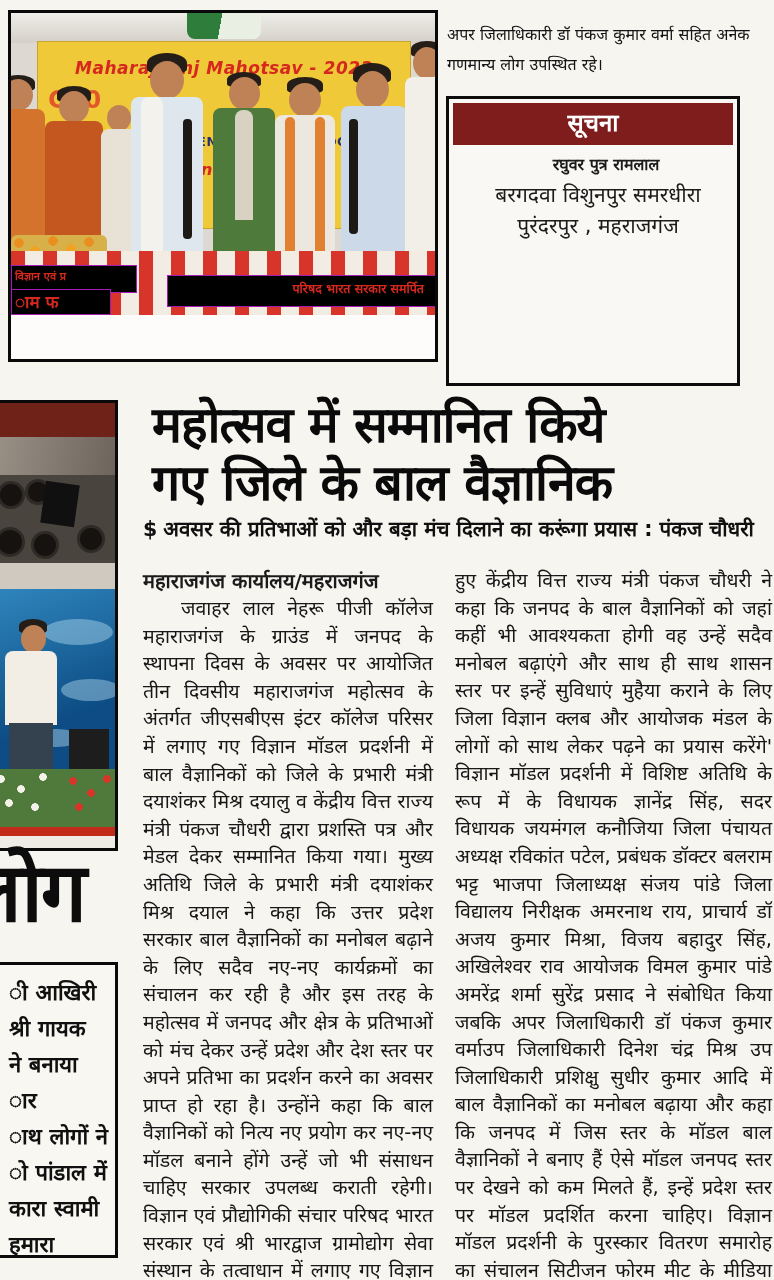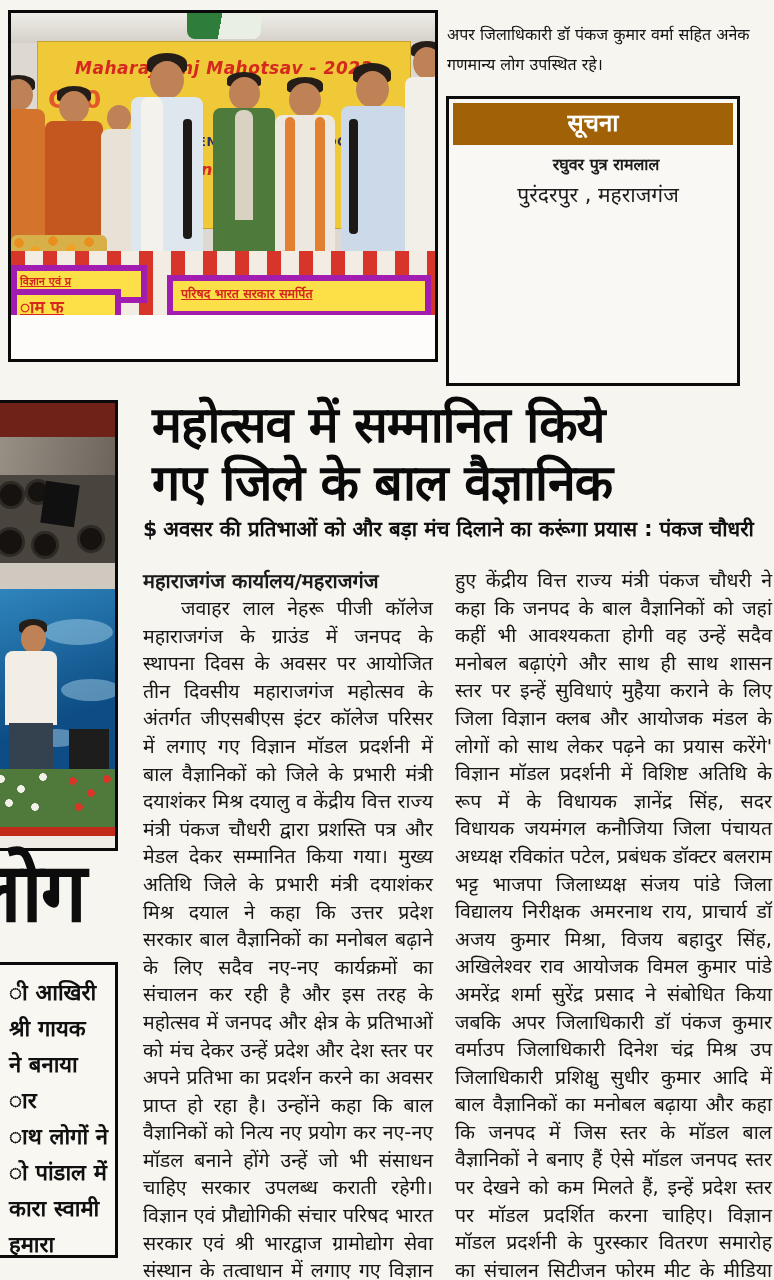--- a/index.html
+++ b/index.html
@@ -27,28 +27,28 @@
   .marigold{position:absolute;left:0;top:222px;width:96px;height:40px;
      background:radial-gradient(circle 5px at 8px 8px,#e98f1f 90%,transparent),
                 radial-gradient(circle 5px at 24px 16px,#f0a224 90%,transparent),
                 radial-gradient(circle 5px at 42px 6px,#e98f1f 90%,transparent),
                 radial-gradient(circle 5px at 60px 14px,#f0a224 90%,transparent),
                 radial-gradient(circle 5px at 78px 7px,#e98f1f 90%,transparent),
                 radial-gradient(circle 5px at 14px 28px,#f0a224 90%,transparent),
                 radial-gradient(circle 5px at 50px 28px,#e98f1f 90%,transparent),
                 radial-gradient(circle 5px at 86px 26px,#f0a224 90%,transparent);
      background-color:#d8b049;border-radius:6px;}
-  .strip-y{position:absolute;background:#fde047;border:6px solid #a21caf;color:#d5281e;font-weight:bold;text-decoration:underline;}
+  .strip-y{position:absolute;background:#000000;border:1px solid #a21caf;color:#d5281e;font-weight:bold;}
   .cert{position:absolute;background:#faf8f2;border:1px solid #cfc8b8;}
 
   
   .topright{left:447px;top:20px;width:322px;font-size:16px;line-height:30px;font-weight:500;color:#141414;}
 
   .notice{left:446px;top:96px;width:294px;height:290px;border:3px solid #0c0c0c;background:#f9f8f4;box-sizing:border-box;}
-  .notice-head{margin:4px;background:#a16207;color:#fff;text-align:center;font-size:24px;font-weight:bold;padding:2px 0 7px;}
+  .notice-head{margin:4px;background:#7f1d1d;color:#fff;text-align:center;font-size:24px;font-weight:bold;padding:2px 0 7px;}
   .notice-body{padding:4px 10px 0 10px;font-size:21.5px;line-height:32.5px;text-indent:40px;font-weight:500;}
   .notice-sig{margin-top:2px;text-align:center;padding-left:26px;font-size:16px;font-weight:bold;line-height:31px;}
   .notice-addr{text-align:center;padding-left:10px;font-size:21px;line-height:31px;font-weight:500;}
 
   
   .headline{left:143px;top:396px;width:630px;font-size:50px;line-height:58px;font-weight:900;
             color:#0a0a0a;letter-spacing:-1px;margin-left:9px;}
   .bullets{left:143px;top:516px;width:630px;font-size:20.5px;line-height:27.5px;font-weight:700;color:#101010;}
   .bullet-marker{font-weight:bold;padding-right:6px;}
   .cols{left:143px;top:567px;width:629px;display:flex;gap:22px;}
@@ -153,29 +153,30 @@
         <div class="head" style="left:4px;top:0;width:28px;height:32px;"></div>
         <div class="torso" style="left:-4px;top:30px;width:40px;height:210px;background:#f2efe9;"></div>
       </div>
 
       <div class="cert" style="left:196px;top:242px;width:78px;height:26px;transform:rotate(-7deg);"></div>
 
       <div class="marigold"></div>
       <div class="table-cloth"></div>
       <div class="strip-y" style="left:0;top:252px;width:118px;height:24px;font-size:11px;padding:2px 3px 0;">विज्ञान एवं प्र</div>
       <div class="strip-y" style="left:0;top:276px;width:92px;height:24px;font-size:17px;padding:0 3px;">ाम फ</div>
-      <div class="strip-y" style="left:156px;top:262px;width:236px;height:26px;font-size:12.5px;padding:4px 8px 0;text-align:left;">परिषद भारत सरकार समर्पित</div>
+      <div class="strip-y" style="left:156px;top:262px;width:236px;height:26px;font-size:12.5px;padding:4px 20px 0;text-align:right;">परिषद भारत सरकार समर्पित</div>
     </div>
   </div>
 
   <div class="abs topright">अपर जिलाधिकारी डॉ पंकज कुमार वर्मा सहित अनेक गणमान्य लोग उपस्थित रहे।</div>
 
   <div class="abs notice">
     <div class="notice-head">सूचना</div>
     <div class="notice-sig">रघुवर पुत्र रामलाल</div>
+    <div class="notice-addr">बरगदवा विशुनपुर समरधीरा</div>
     <div class="notice-addr">पुरंदरपुर , महराजगंज</div>
   </div>
 
   <div class="abs headline">
     <div>महोत्सव में सम्मानित किये</div>
     <div>गए जिले के बाल वैज्ञानिक</div>
   </div>
 
   <div class="abs bullets">
     <div><span class="bullet-marker">$</span><span>अवसर की प्रतिभाओं को और बड़ा मंच दिलाने का करूंगा प्रयास : पंकज चौधरी</span></div>

